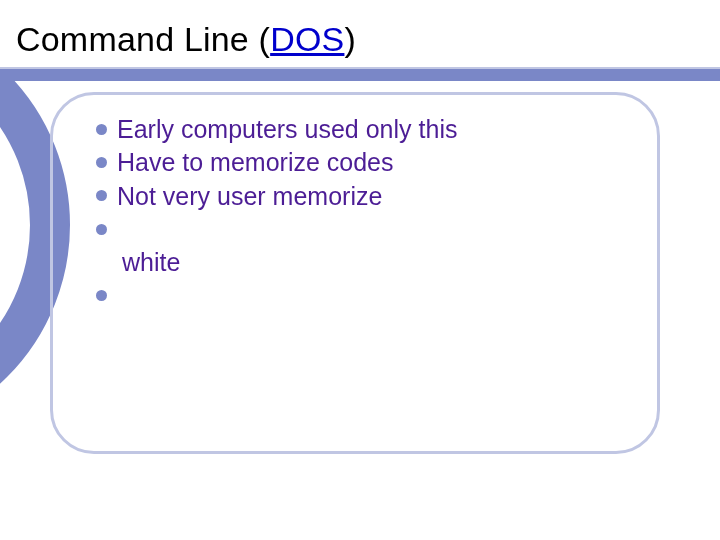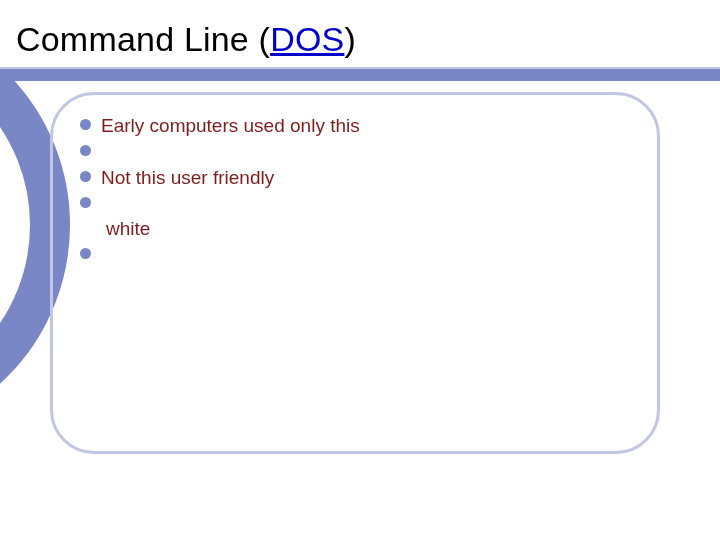--- a/index.html
+++ b/index.html
@@ -5,21 +5,21 @@
   html,body{margin:0;padding:0;width:720px;height:540px;background:#fff;font-family:Arial,Helvetica,sans-serif;overflow:hidden}
   .slide{position:relative;width:583px;height:540px}
   .title-row{position:absolute;left:16px;top:20px}
   .title-text{font-size:34px;color:#000;letter-spacing:0.2px}
   .title-link{color:#0000cc;text-decoration:underline}
   .rule-band{position:absolute;left:0;top:69px;width:720px;height:12px;background:#7a87c7}
   .rule-line{position:absolute;left:0;top:67px;width:720px;height:2px;background:#c0c6e3}
   .side-arc{position:absolute;left:-360px;top:10px;width:430px;height:430px;border:40px solid #7a87c7;border-radius:50%;box-sizing:border-box}
   .side-mask{position:absolute;left:0;top:0;width:720px;height:67px;background:#fff}
   .body-frame{position:absolute;left:50px;top:92px;width:610px;height:362px;border:3px solid #c0c6e3;border-radius:44px;box-sizing:border-box}
-  .body-text{position:absolute;left:80px;top:114px;width:568px;color:#7f1d1d;font-size:19px;line-height:1.25}
+  .body-text{position:absolute;left:96px;top:114px;width:568px;color:#4c1d95;font-size:25px;line-height:1.25}
   .body-text .item{margin:0 0 2px 0}
   .body-text .wrap{padding-left:26px}
   .bullet{display:inline-block;width:11px;height:11px;background:#7a87c7;border-radius:50%;margin-right:10px;vertical-align:middle;position:relative;top:-2px}
 </style>
 </head>
 <body>
 
 <div class="slide">
 
   <div class="side-arc"></div>
@@ -32,24 +32,24 @@
   <div class="rule-line"></div>
   <div class="rule-band"></div>
 
   <div class="body-frame"></div>
 
   <div class="body-text">
     <div class="item">
       <span class="bullet"></span><span>Early computers used only this</span>
     </div>
     <div class="item">
-      <span class="bullet"></span>
+      <span class="bullet"></span><span>Have to memorize codes</span>
     </div>
     <div class="item">
-      <span class="bullet"></span><span>Not this user friendly</span>
+      <span class="bullet"></span><span>Not very user memorize</span>
     </div>
     <div class="item">
       <span class="bullet"></span>
     </div>
     <div class="item wrap">
       <span>white</span>
     </div>
     <div class="item">
       <span class="bullet"></span>
     </div>

